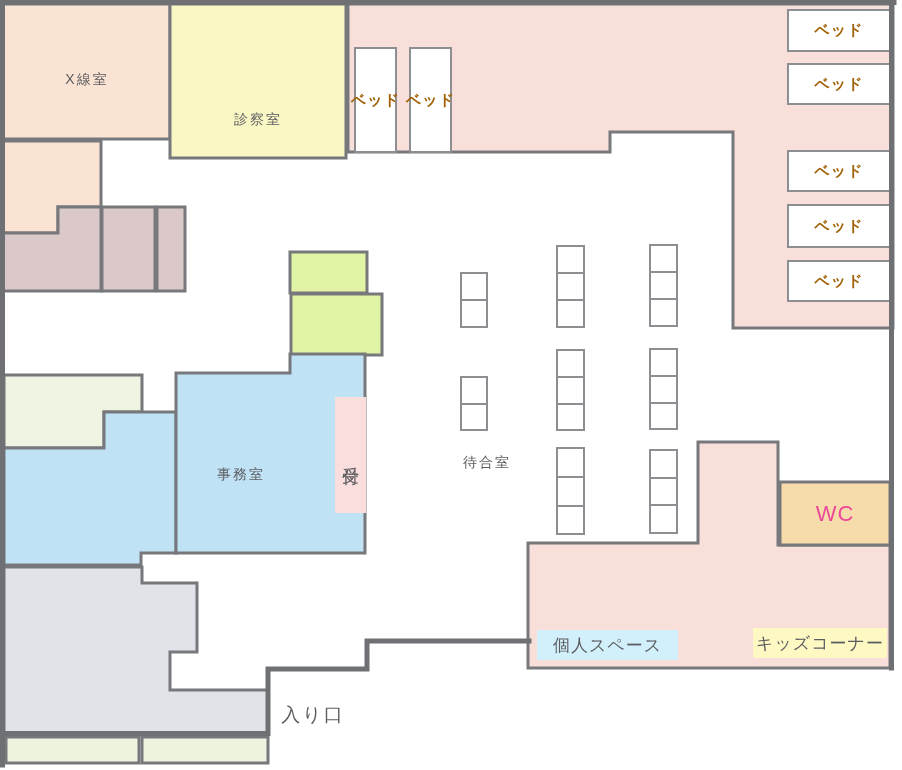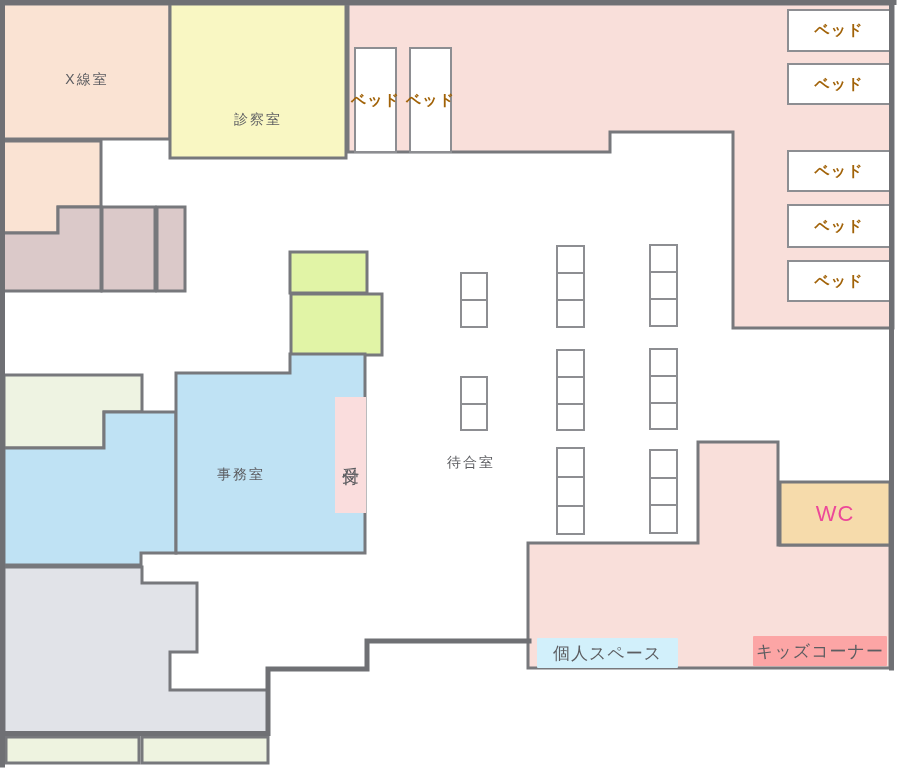--- a/index.html
+++ b/index.html
@@ -20,21 +20,21 @@
   
   .lbl{
     position:absolute;
     display:flex;align-items:center;justify-content:center;
     color:#5c5d61;
     letter-spacing:2px;
     font-size:14px;
     white-space:nowrap;
     pointer-events:none;
   }
-  .lbl.small{font-size:17px;letter-spacing:1px;margin-top:8px;}
+  .lbl.small{font-size:17px;letter-spacing:1px;}
   .lbl.bed{font-size:15px;letter-spacing:1px;color:#a16207;font-weight:bold;}
   .lbl.vertical{
     writing-mode:vertical-rl;
     text-orientation:upright;
     font-size:17px;letter-spacing:2px;
   }
   .lbl.wc{font-size:22px;letter-spacing:1px;color:#ec4899;}
   .lbl.entrance{font-size:19px;}
   .tagbox{border-radius:1px;}
 </style>
@@ -117,24 +117,25 @@
     <line class="wall" x1="0" y1="2.5" x2="894" y2="2.5"></line>
     <line class="wall" x1="2.5" y1="0" x2="2.5" y2="765"></line>
     <line class="wall" x1="891.5" y1="2" x2="891.5" y2="668"></line>
     <polyline class="wall" points="2,733.5 268,733.5 268,669 367,669 367,641 529,641"></polyline>
   </svg>
 
   <div class="lbl" style="left:12px;top:60px;width:150px;height:40px;">X線室</div>
   <div class="lbl" style="left:183px;top:64px;width:150px;height:40px;margin-top:36px;">診察室</div>
   <div class="lbl" style="left:166px;top:455px;width:150px;height:40px;">事務室</div>
   <div class="lbl vertical" style="left:335px;top:397px;width:31px;height:116px;">受付</div>
-  <div class="lbl" style="left:396px;top:443px;width:150px;height:40px;text-align:center;">待合室</div>
+  <div class="lbl" style="left:412px;top:443px;width:150px;height:40px;text-align:center;">待合室</div>
   <div class="lbl wc" style="left:780px;top:482px;width:110px;height:63px;">WC</div>
   <div class="lbl small tagbox" style="left: 537px; top: 630px; width: 141px; height: 30px; background-color: rgb(210, 240, 251);">個人スペース</div>
-  <div class="lbl small tagbox" style="left: 753px; top: 628px; width: 134px; height: 30px; background-color: #fca5a5;">キッズコーナー</div>
+  <div class="lbl small tagbox" style="left: 753px; top: 628px; width: 134px; height: 30px; background-color: #fef9c3;">キッズコーナー</div>
+  <div class="lbl entrance" style="left:253px;top:700px;width:120px;height:30px;">入り口</div>
 
   <div class="lbl bed" style="left:355px;top:48px;width:41px;height:104px;">ベッド</div>
   <div class="lbl bed" style="left:410px;top:48px;width:41px;height:104px;">ベッド</div>
   <div class="lbl bed" style="left:788px;top:10px;width:102px;height:41px;">ベッド</div>
   <div class="lbl bed" style="left:788px;top:64px;width:102px;height:40px;">ベッド</div>
   <div class="lbl bed" style="left:788px;top:151px;width:102px;height:40px;">ベッド</div>
   <div class="lbl bed" style="left:788px;top:205px;width:102px;height:42px;">ベッド</div>
   <div class="lbl bed" style="left:788px;top:261px;width:102px;height:40px;">ベッド</div>
 
 </div>

